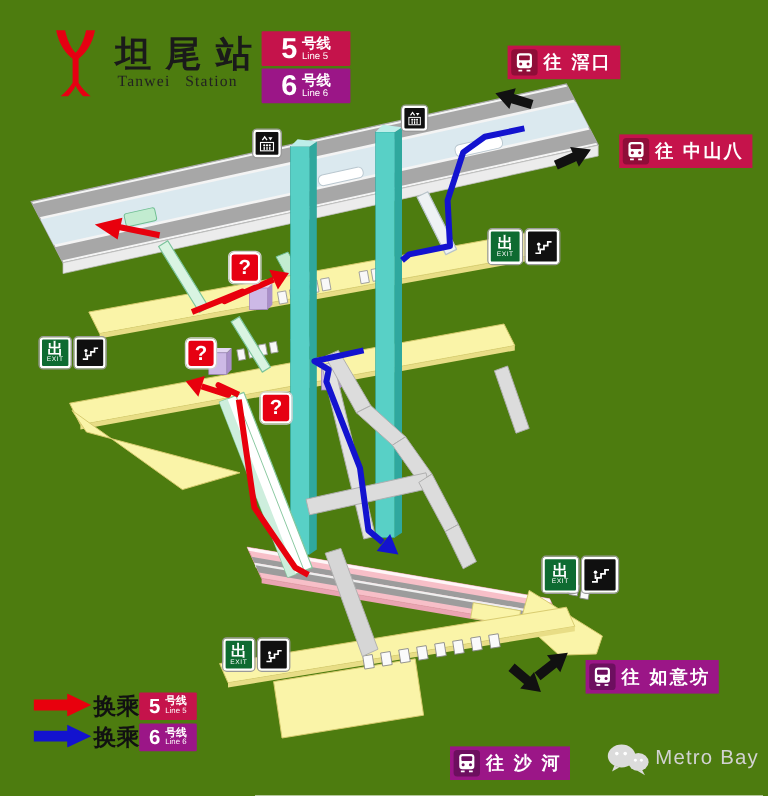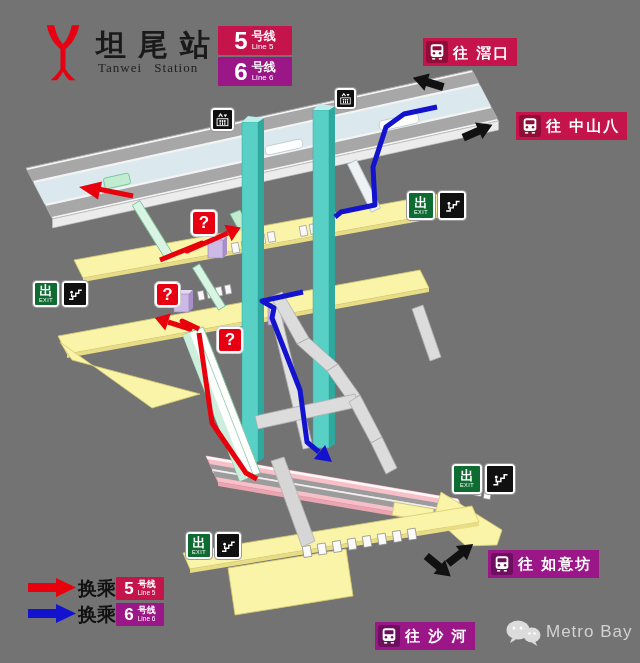--- a/index.html
+++ b/index.html
@@ -1,16 +1,16 @@
 <!DOCTYPE html>
 <html><head>
 <meta charset="utf-8">
 <style>
   html,body{margin:0;padding:0;background:#fff;}
-  #stage{position:relative;width:640px;height:663px;background:#737373;overflow:hidden;
+  #stage{position:relative;width:640px;height:663px;background:#4d7c0f;overflow:hidden;
          font-family:"Liberation Sans",sans-serif;}
   .abs{position:absolute;}
   #diagram{position:absolute;left:0;top:0;z-index:1;}
   .ovl{z-index:2;}
   
   .hdr-title{font-size:30px;font-weight:bold;color:#1a1a1a;letter-spacing:12px;white-space:nowrap;}
   .hdr-sub{font-size:13px;color:#222;letter-spacing:1px;word-spacing:8px;white-space:nowrap;}
   .badge-line{display:flex;align-items:center;justify-content:center;gap:4px;color:#fff;border-radius:1px;}
   .badge-line .num{font-weight:bold;line-height:1;}
   .badge-line .col{display:flex;flex-direction:column;align-items:flex-start;line-height:1;}
@@ -213,21 +213,21 @@
   </span>
 </div>
 <div class="abs ovl badge-line lb-big bg-l6" style="left:218px;top:57px;">
   <span class="num">6</span>
   <span class="col">
     <span class="cn">号线</span>
     <span class="en">Line 6</span>
   </span>
 </div>
 
-<div class="abs ovl dest bg-l5" style="left:423px;top:38px;align-items:flex-end;">
+<div class="abs ovl dest bg-l5" style="left:423px;top:38px;">
   <span class="train-tile tt-red">
     <svg width="18" height="18" viewBox="0 0 20 20">
           <rect x="3" y="1.5" width="14" height="14" rx="3" fill="#fff"></rect>
           <rect x="5" y="3.5" width="10" height="4.5" rx="1" fill="#8f0d38"></rect>
           <circle cx="6.6" cy="11.5" r="1.4" fill="#8f0d38"></circle>
           <circle cx="13.4" cy="11.5" r="1.4" fill="#8f0d38"></circle>
           <rect x="4.5" y="16.8" width="3.5" height="1.6" fill="#fff"></rect>
           <rect x="12" y="16.8" width="3.5" height="1.6" fill="#fff"></rect>
         </svg>
   </span>

